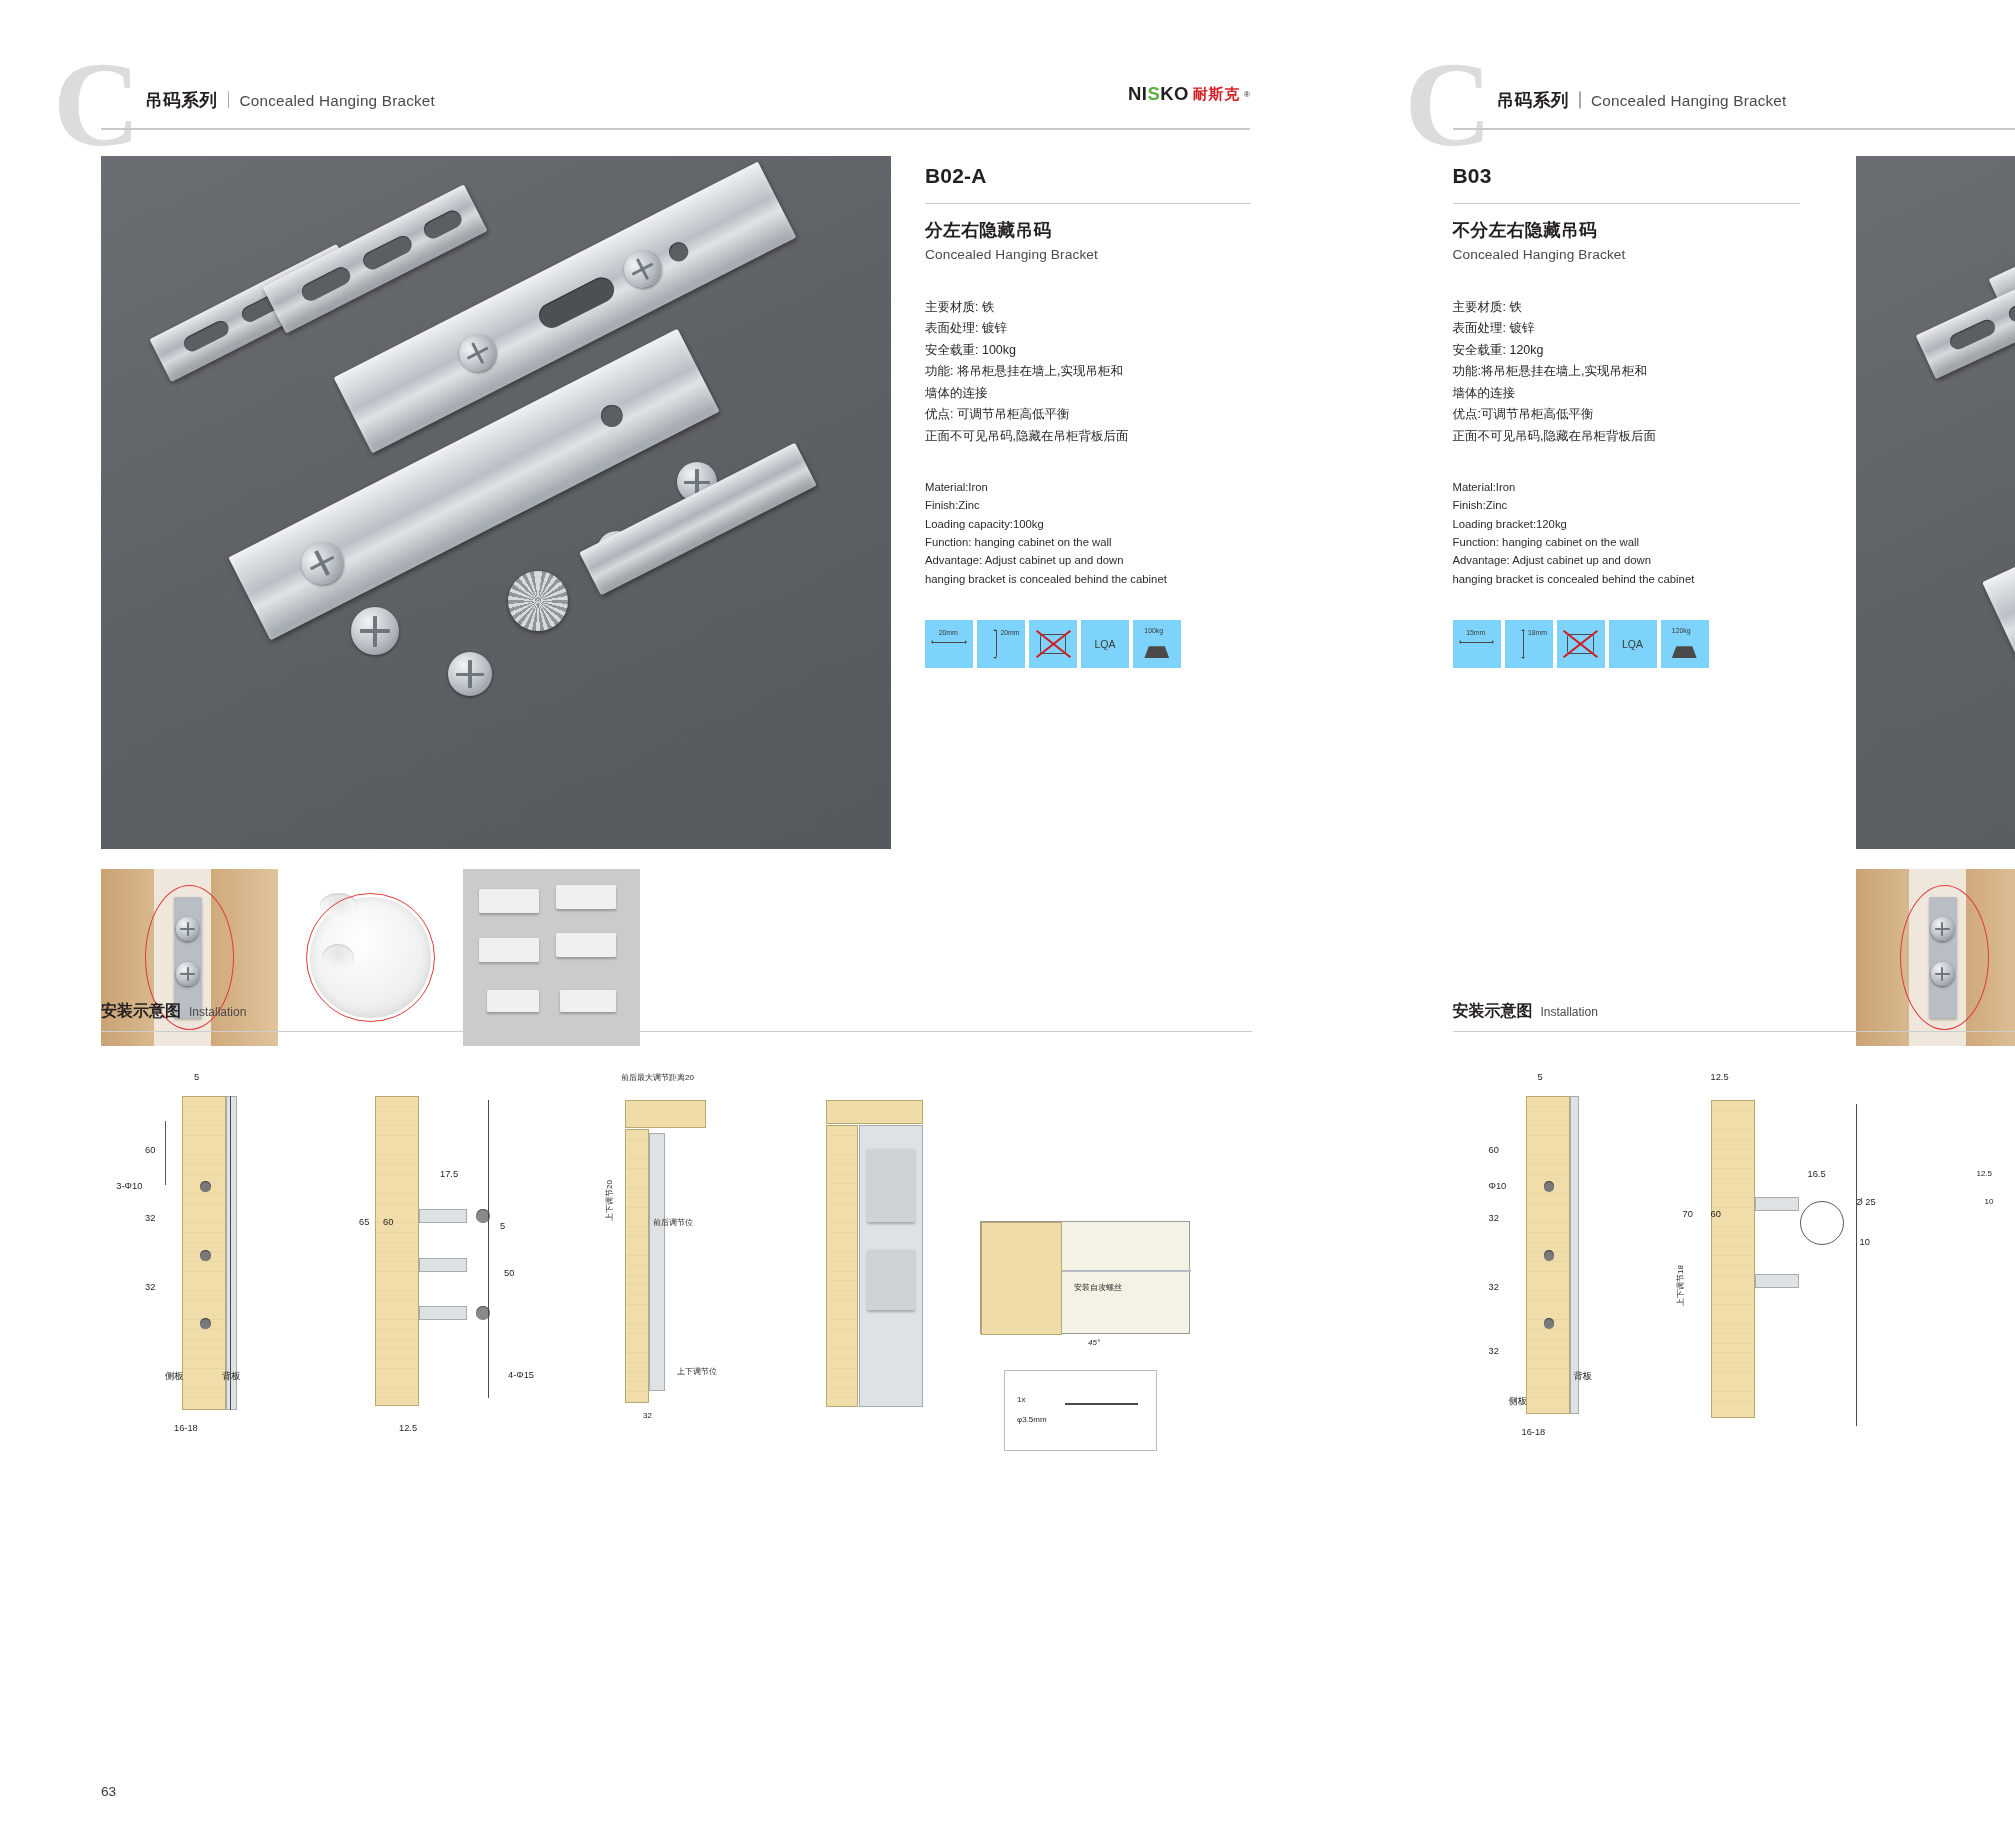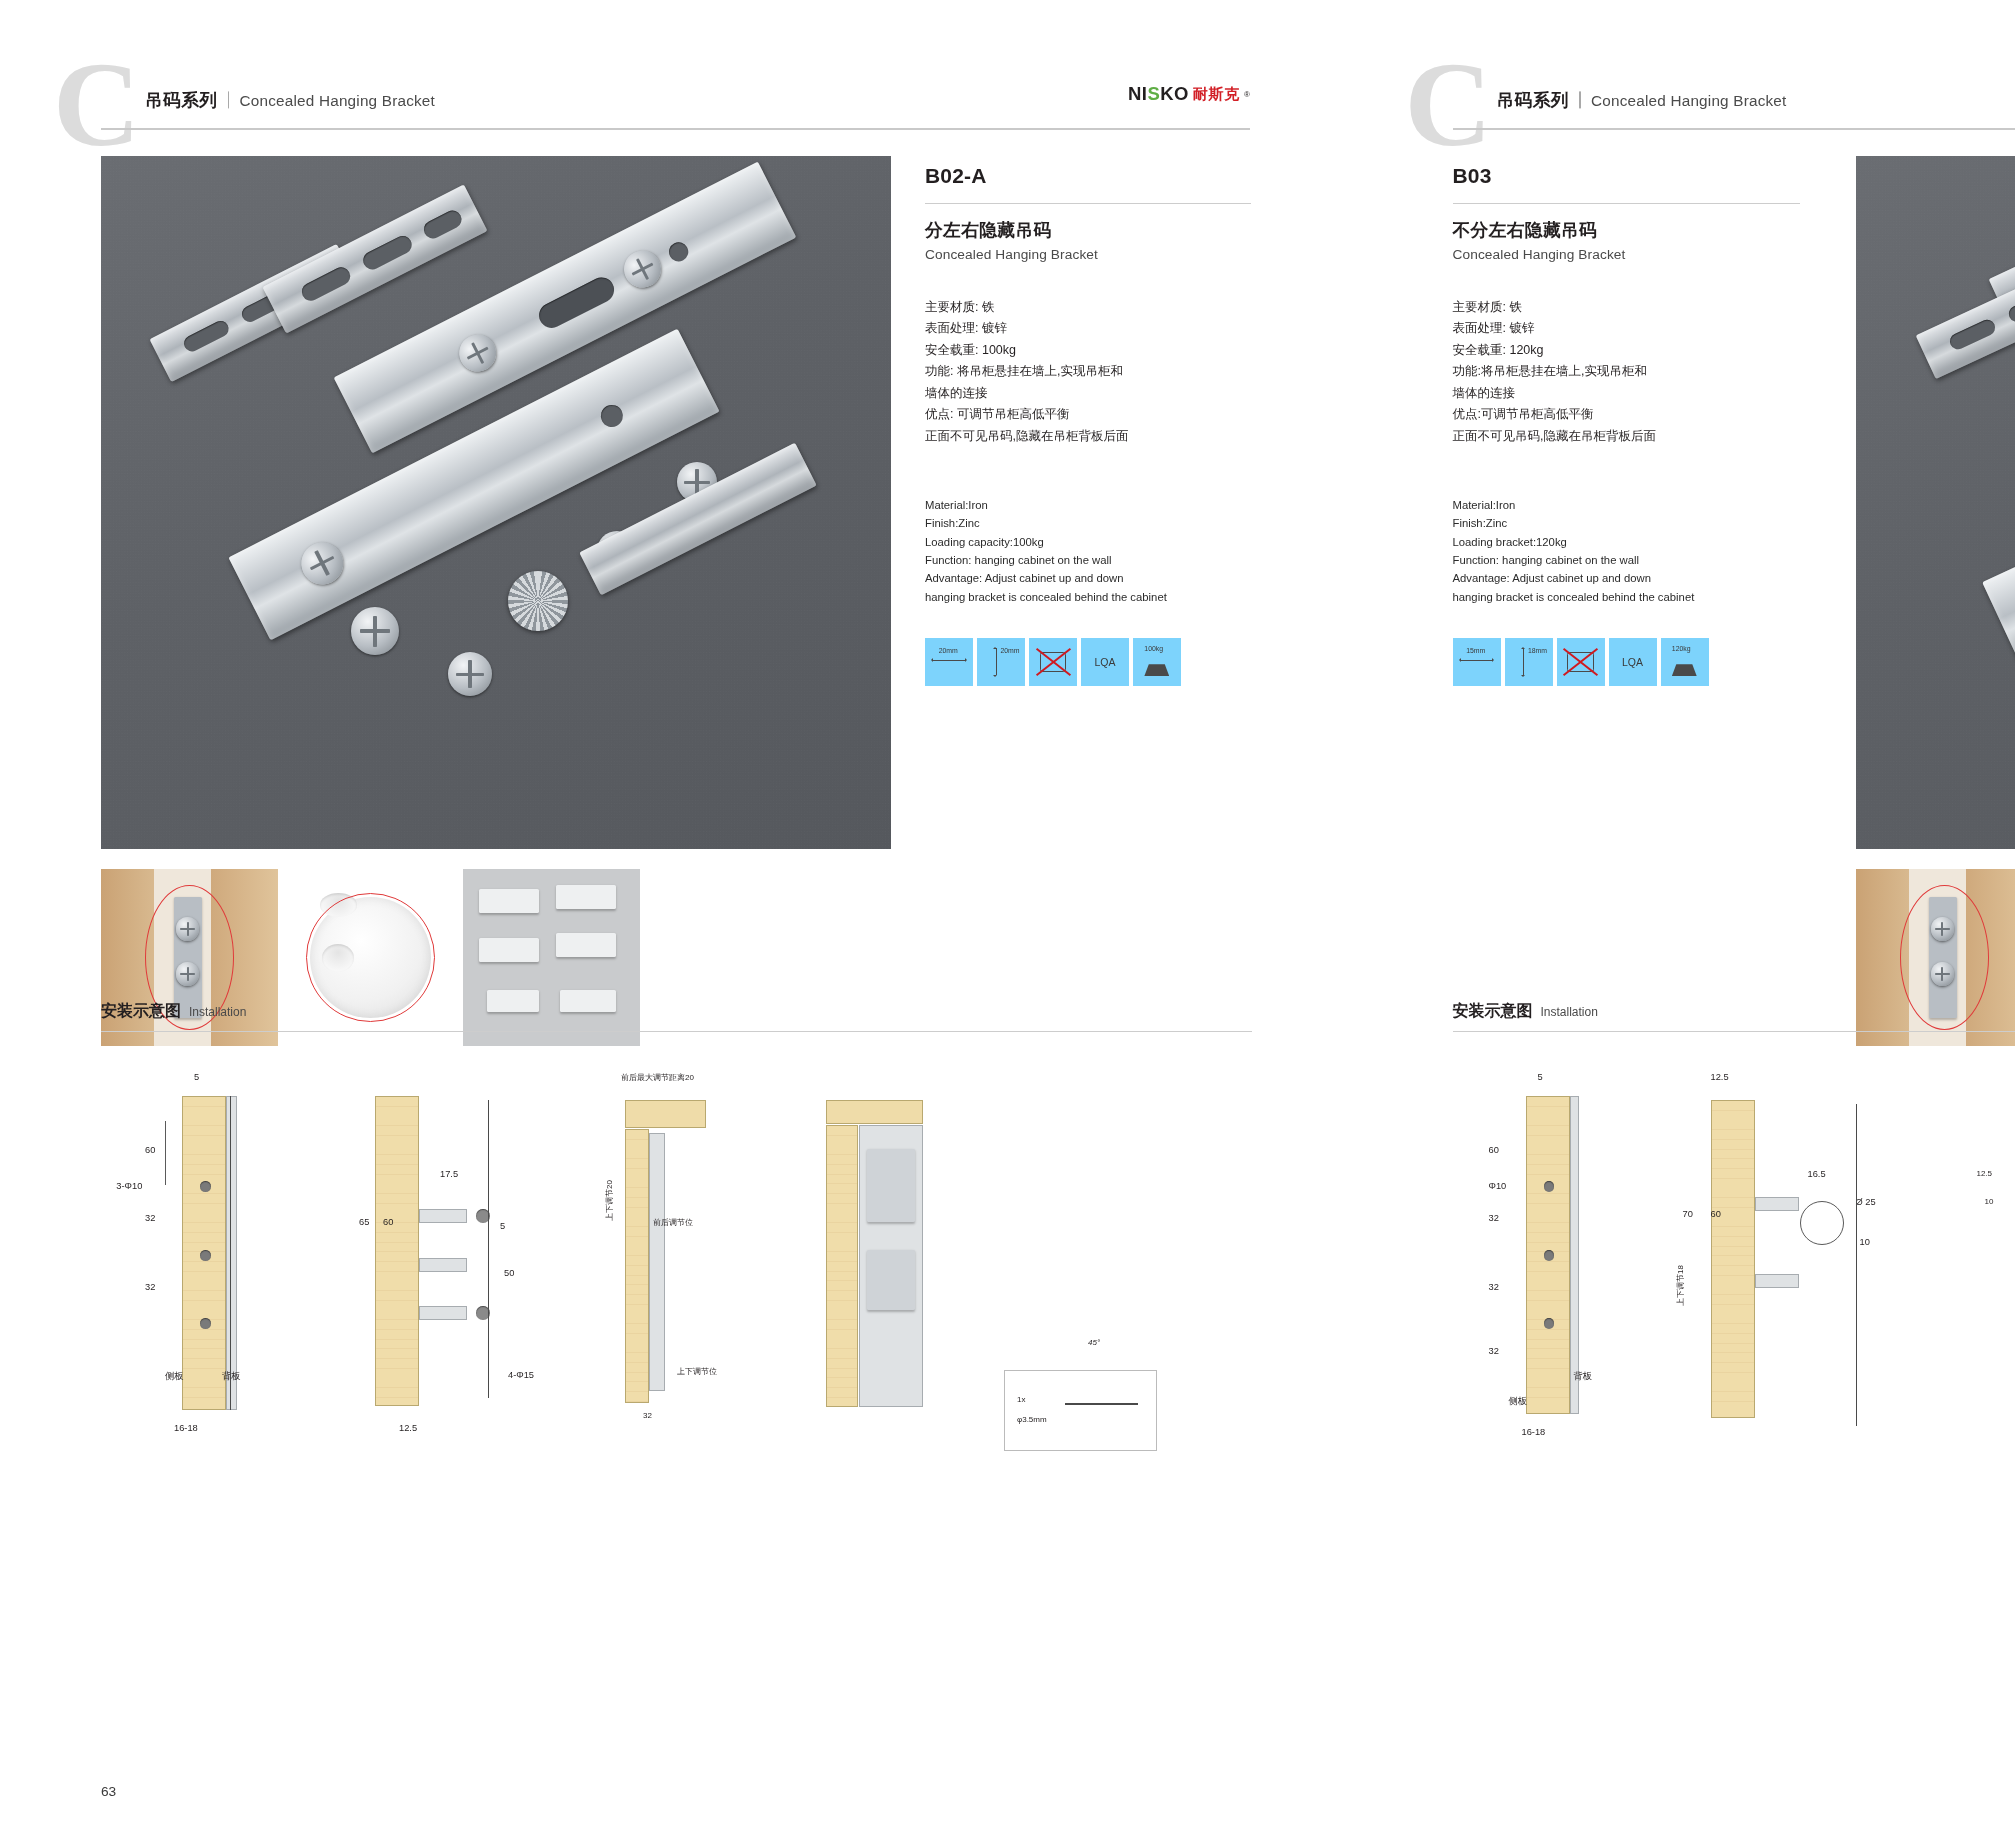--- a/index.html
+++ b/index.html
@@ -73,21 +73,21 @@
     box-shadow:0 1.6px 4px rgba(0,0,0,.5); }
 
   
   .spec { position:absolute; left: 824px; top: 7.3px; width: 326px; }
   .page.right .spec { left: 0px; top: 7.3px; width: 347px; }
   .code { font-size: 21px; font-weight: bold; letter-spacing: 0.2px; }
   .code-rule { margin: 15.3px 0 13.7px 0; height:1.2px; background:#cdcdcd; width: 100%; }
   .pname-cn { font-size: 17.7px; font-weight: bold; letter-spacing: 0.4px; margin-bottom: 4.8px; }
   .pname-en { font-size: 13.7px; color:#4a4a4a; letter-spacing: 0.1px; }
   .cn-specs { margin-top: 35px; font-size: 12.5px; line-height: 1.72; color:#231f20; }
-  .en-specs { margin-top: 49px; font-size: 11.3px; line-height: 1.62; color:#2b2b2b; }
+  .en-specs { margin-top: 31px; font-size: 11.3px; line-height: 1.62; color:#2b2b2b; }
 
   
   .iconstrip { display:flex; gap: 4px; margin-top: 32px; }
   .ibox { width: 48px; height: 48px; background:#7dd3fc; position:relative; }
   .ibox .lab { position:absolute; font-size:6.9px; color:#3a3a3a; }
   .arrow-h { position:absolute; left:7.3px; right:7.3px; top:22px; height:1.2px; background:#4a4a4a; }
   .arrow-h::before, .arrow-h::after{ content:""; position:absolute; top:-2px; border:2.8px solid transparent;}
   .arrow-h::before{ left:-3.2px; border-right-color:#4a4a4a;}
   .arrow-h::after { right:-3.2px; border-left-color:#4a4a4a;}
   .arrow-v { position:absolute; top:10.5px; bottom:10.5px; left:18.5px; width:1.2px; background:#4a4a4a; }
@@ -326,20 +326,25 @@
           <div class="dim-txt sm" style="left:552px; top:169px;">前后调节位</div>
           <div class="dim-txt sm" style="left:576px; top:318px;">上下调节位</div>
           <div class="dim-txt sm" style="left:542px; top:363px;">32</div>
 
           <div class="wood" style="left:725px; top:52px; width:97px; height:24px;"></div>
           <div class="wood tall" style="left:725px; top:77px; width:32px; height:282px;"></div>
           <div class="panel-grey" style="left:758px; top:77px; width:64px; height:282px;"></div>
           <div class="plate" style="left:766px; top:101px; width:48px; height:73px; background:#cfd3d7;"></div>
           <div class="plate" style="left:766px; top:202px; width:48px; height:60px; background:#cfd3d7;"></div>
 
+          <div class="callout" style="left:879px; top:173px; width:210px; height:113px; background:#f4f1e5;">
+            <div class="wood" style="left:0; top:0; width:81px; height:113px;"></div>
+            <div class="line" style="left:81px; top:48px; width:129px; height:2.4px; background:#b7bcc0;"></div>
+            <div class="scr-note" style="left:93px; top:60px; font-size:8px;">安装自攻螺丝</div>
+          </div>
           <div class="callout" style="left:903px; top:322px; width:153px; height:81px; border-color:#bbb;">
             <div class="scr-note" style="left:12px; top:24px;">1x</div>
             <div class="scr-note" style="left:12px; top:44px;">φ3.5mm</div>
             <div class="line" style="left:60px; top:32px; width:73px; height:1.6px;"></div>
           </div>
           <div class="dim-txt sm" style="left:987px; top:290px;font-style:italic;">45°</div>
         </div>
       </div>
 
     </div>

